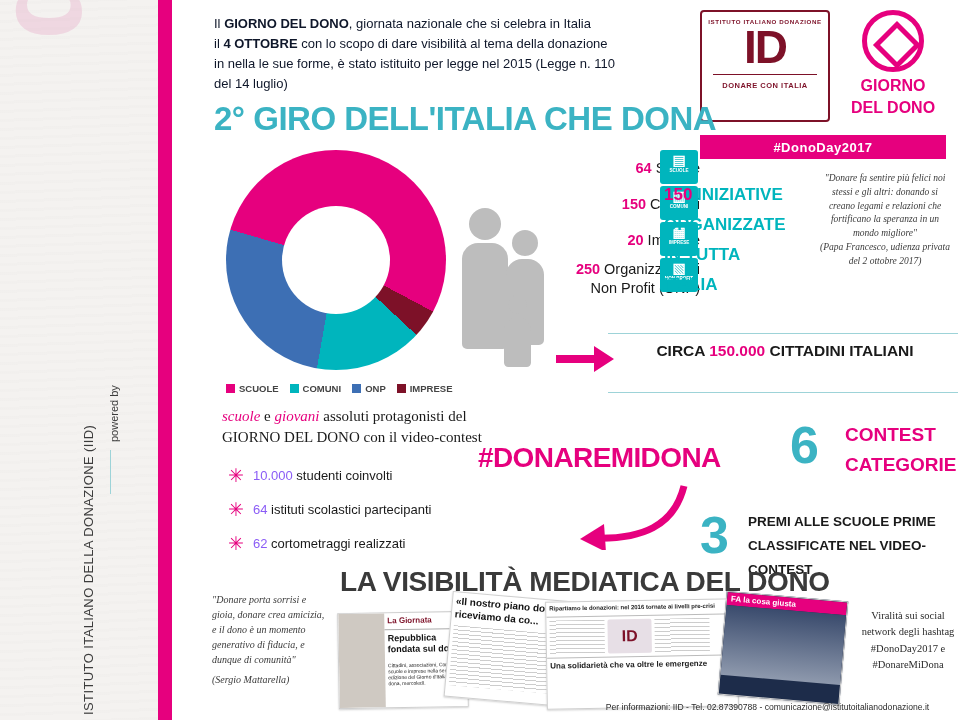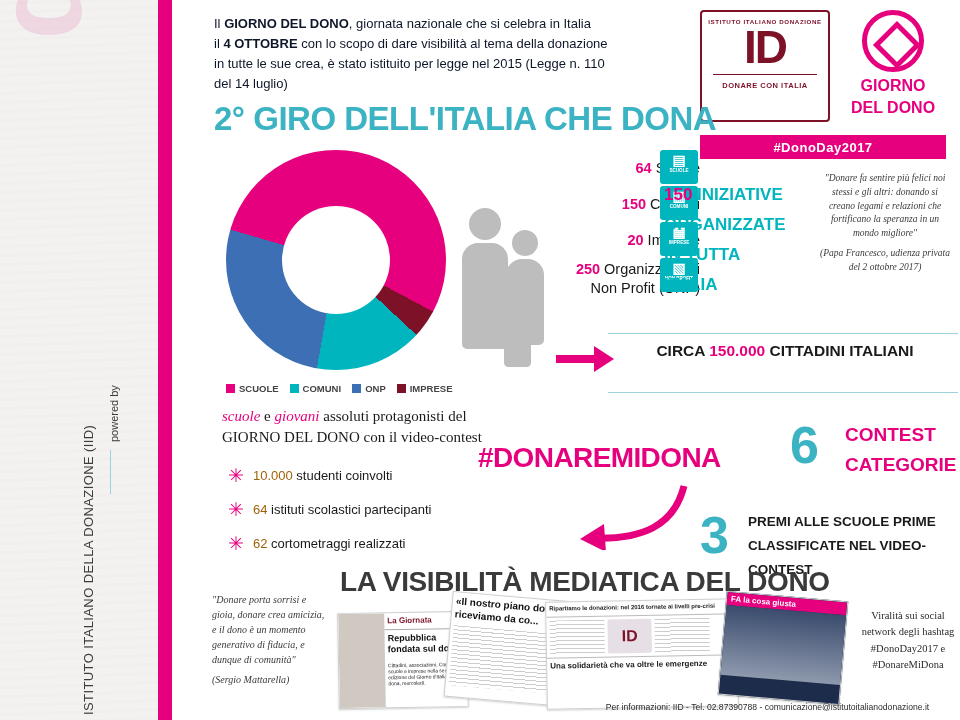--- a/index.html
+++ b/index.html
@@ -153,21 +153,21 @@
   
   .scuole-line{
     position:absolute;left:222px;top:406px;width:300px;
     font-family:"Liberation Serif", serif;
     font-size:15px;color:#1a1a1a;line-height:21px;
   }
   .scuole-line .hl{color:#e6007e;font-style:italic;}
   .bullets{position:absolute;left:228px;top:458px;width:270px;font-size:13px;color:#1a1a1a;}
   .bullets .b{display:flex;align-items:center;gap:9px;height:34px;}
   .bullets .ast{color:#e6007e;font-size:19px;line-height:19px;}
-  .bullets .n{color:#a16207;}
+  .bullets .n{color:#8b5cf6;}
   
   .hash-big{
     position:absolute;left:478px;top:442px;
     font-size:28px;font-weight:bold;color:#e6007e;letter-spacing:-.6px;
   }
   .arrow2{position:absolute;left:570px;top:480px;width:120px;height:70px;}
   
   .six{position:absolute;left:790px;top:415px;font-size:52px;font-weight:bold;color:#3bb3c3;}
   .six-txt{position:absolute;left:845px;top:420px;font-size:19px;font-weight:bold;color:#e6007e;line-height:30px;}
   .three{position:absolute;left:700px;top:505px;font-size:52px;font-weight:bold;color:#3bb3c3;}
@@ -211,21 +211,21 @@
 </div>
 <div class="pink-strip"></div>
 <div class="vtitle">GIORNO DEL DONO 2017</div>
 <div class="vsub">ISTITUTO ITALIANO DELLA DONAZIONE (IID)</div>
 <div class="vpow">powered by</div>
 <div class="vline"></div>
 
 <div class="intro">
   <span>Il </span><b>GIORNO DEL DONO</b><span>, giornata nazionale che si celebra in Italia</span><br>
   <span>il </span><b>4 OTTOBRE</b><span> con lo scopo di dare visibilità al tema della donazione</span><br>
-  <span>in tutte le sue crea</span><span>, è stato istituito per legge nel 2015 (Legge n. 110</span><br>
+  <span>in nella le sue forme</span><span>, è stato istituito per legge nel 2015 (Legge n. 110</span><br>
   <span>del 14 luglio)</span>
 </div>
 
 <div class="logo-box">
   <div class="iid-logo">
     <div class="ring-txt">ISTITUTO ITALIANO DONAZIONE</div>
     <div class="idbig">ID</div>
     <div class="sep"></div>
     <div class="slogan">DONARE CON ITALIA</div>
   </div>
@@ -306,21 +306,21 @@
 </div>
 
 <div class="iniz">
   <div><span class="n">150</span> <span>INIZIATIVE</span></div>
   <div>ORGANIZZATE</div>
   <div>IN TUTTA ITALIA</div>
 </div>
 
 <div class="quote-papa">
   <div>"Donare fa sentire più felici noi stessi e gli altri: donando si creano legami e relazioni che fortificano la speranza in un mondo migliore"</div>
-  <div style="margin-top:6px">(Papa Francesco, udienza privata del 2 ottobre 2017)</div>
+  <div style="">(Papa Francesco, udienza privata del 2 ottobre 2017)</div>
 </div>
 
 <svg class="arrow1" viewBox="0 0 60 28">
   <path d="M0 10 h38 v-9 l20 13 -20 13 v-9 h-38 z" fill="#e6007e"></path>
 </svg>
 <div class="rule-c"></div>
 <div class="cittadini">
   <div><span>CIRCA </span><span class="n">150.000</span><span> CITTADINI ITALIANI</span></div>
 </div>
 <div class="rule-c2"></div>

